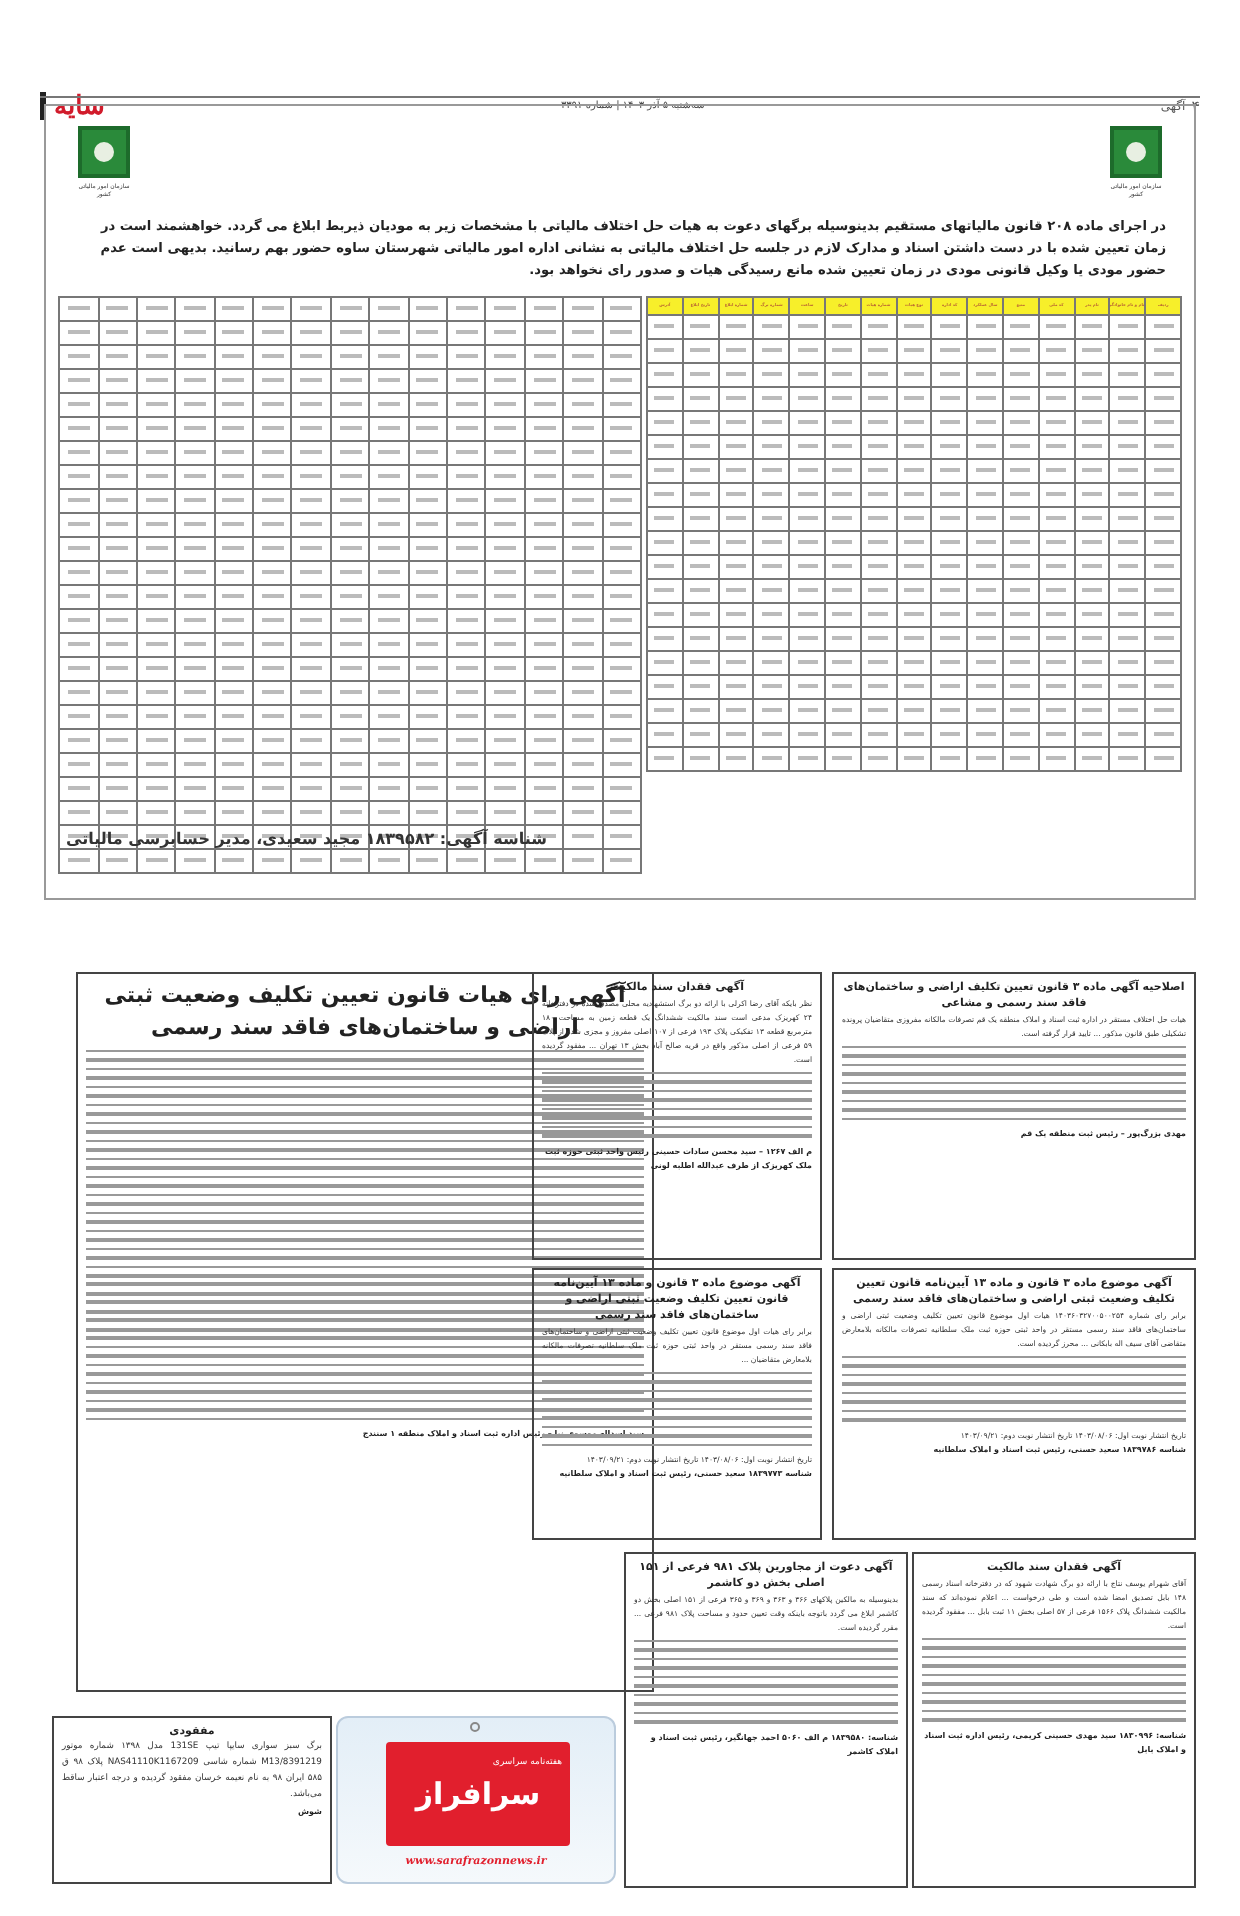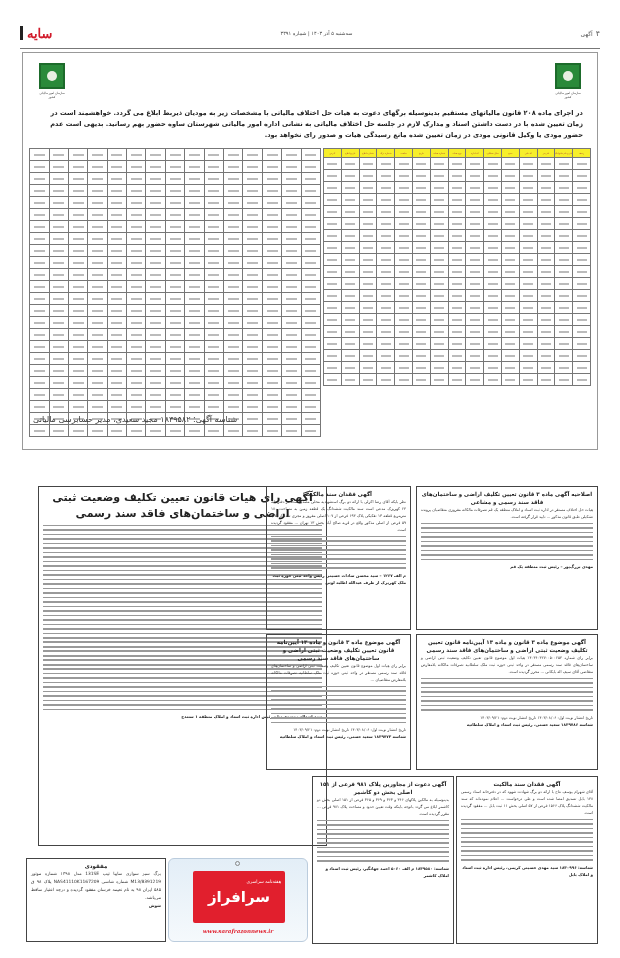--- a/index.html
+++ b/index.html
@@ -1,17 +1,17 @@
 <!DOCTYPE html>
 <html><head>
 <meta charset="utf-8">
 <style>
   * { box-sizing: border-box; margin: 0; padding: 0; }
   body { width: 620px; height: 958px; background: #fff; font-family: "DejaVu Sans", sans-serif; color: #222; overflow: hidden; position: relative; direction: rtl; }
-  .masthead { position: absolute; top: 24px; left: 20px; width: 580px; height: 18px; display: flex; align-items: center; justify-content: space-between; direction: ltr; }
+  .masthead { position: absolute; top: 44px; left: 20px; width: 580px; height: 18px; display: flex; align-items: center; justify-content: space-between; direction: ltr; }
   .masthead .brand { color: #d11b2b; font-size: 13px; font-weight: bold; font-family: "DejaVu Serif", serif; display: flex; align-items: center; gap: 4px; }
   .masthead .brand .bar { width: 3px; height: 14px; background: #222; display: inline-block; }
   .masthead .dateline { font-size: 5px; color: #444; }
   .masthead .section { font-size: 6px; color: #555; display: flex; align-items: center; gap: 3px; }
   .masthead .section .pg { font-size: 8px; }
   .masthead-rule { position: absolute; top: 48px; left: 20px; width: 580px; height: 1px; background: #777; }
 
   .bigbox { position: absolute; top: 52px; left: 22px; width: 576px; height: 398px; border: 1px solid #999; }
   .logo { position: absolute; top: 10px; width: 30px; text-align: center; }
   .logo .emb { width: 26px; height: 26px; margin: 0 auto; background: #2a8a3a; border: 2px solid #1d6b2b; position: relative; }
@@ -24,21 +24,21 @@
   .title2 { top: 31px; font-size: 14.5px; }
   .intro { position: absolute; top: 55px; left: 14px; right: 14px; font-size: 6.6px; line-height: 11px; text-align: right; font-weight: bold; color: #222; }
 
   .tbl { position: absolute; border-collapse: collapse; font-size: 2px; table-layout: fixed; }
   .tbl td, .tbl th { border: 0.6px solid #777; height: 12px; color: #666; overflow: hidden; white-space: nowrap; text-align: center; }
   .tbl th { background: #f7ef2a; color: #b63; height: 9px; }
   .tbl td span { display: inline-block; height: 2px; width: 60%; background: #bbb; vertical-align: middle; }
   .tbl-right { top: 95px; right: 6px; width: 268px; }
   .tbl-left { top: 95px; left: 6px; width: 292px; }
 
-  .signature { position: absolute; left: 10px; top: 362px; font-size: 8px; font-weight: normal; color: #333; }
+  .signature { position: absolute; left: 10px; top: 362px; font-size: 8px; font-weight: bold; color: #333; }
 
   .box { position: absolute; border: 1.5px solid #444; padding: 3px 4px; overflow: hidden; }
   .box .h { text-align: center; font-weight: bold; font-size: 5.5px; line-height: 8px; color: #222; }
   .box .h.big { font-size: 11px; line-height: 16px; }
   .box .p { font-size: 3.8px; line-height: 7px; color: #333; text-align: justify; }
   .box .f { font-size: 4px; line-height: 7px; font-weight: bold; color: #222; }
   .filler { margin-top: 2px; }
   .filler i { display: block; height: 1.6px; background: #999; margin: 2.9px 0; }
 
   .ad { position: absolute; left: 168px; top: 858px; width: 140px; height: 84px; border: 1px solid #bcd; border-radius: 6px; background: linear-gradient(180deg, #e3eef7, #f5f9fc); direction: ltr; }

